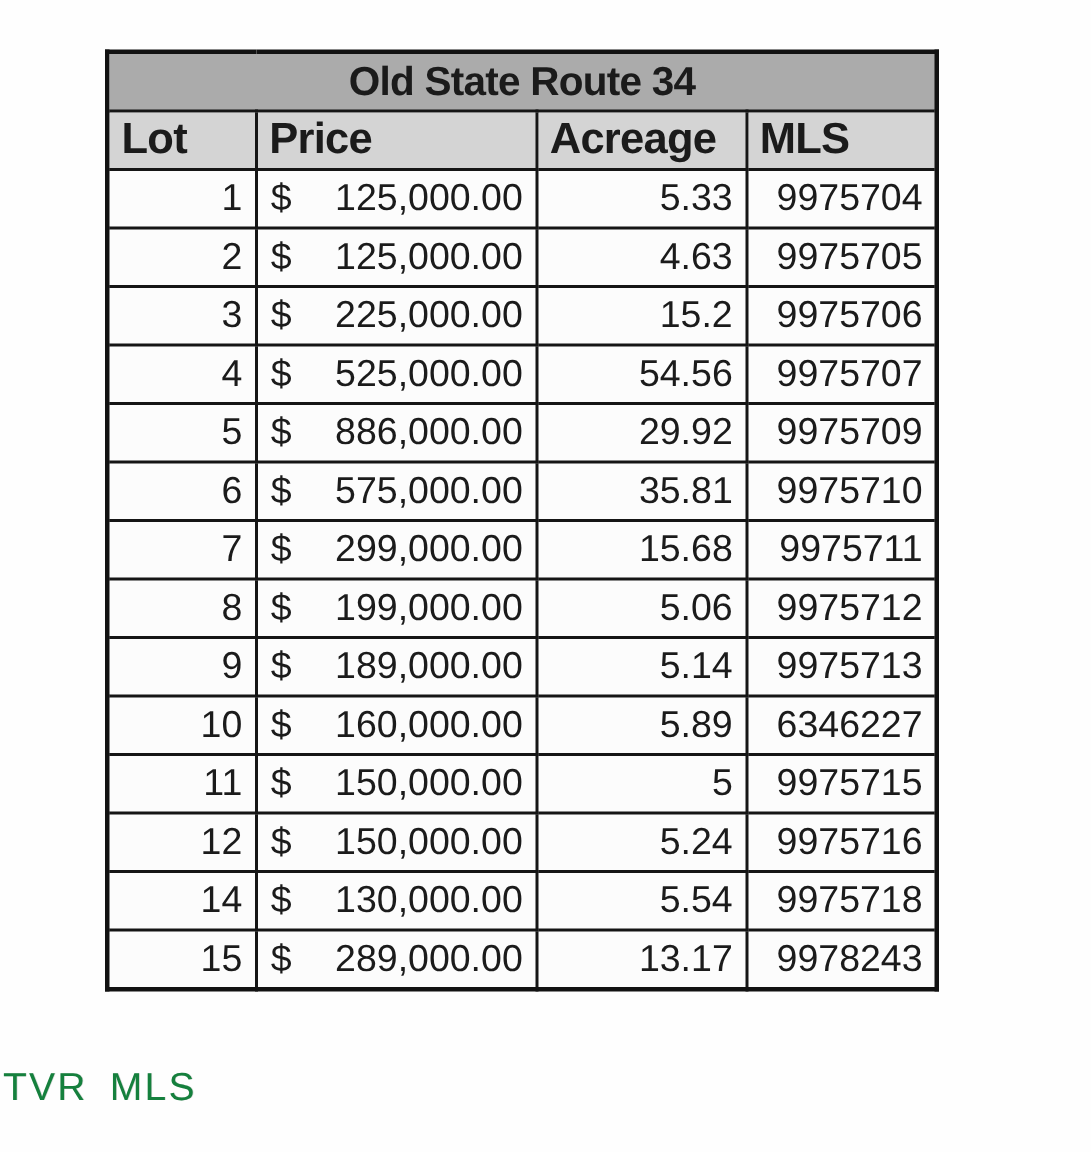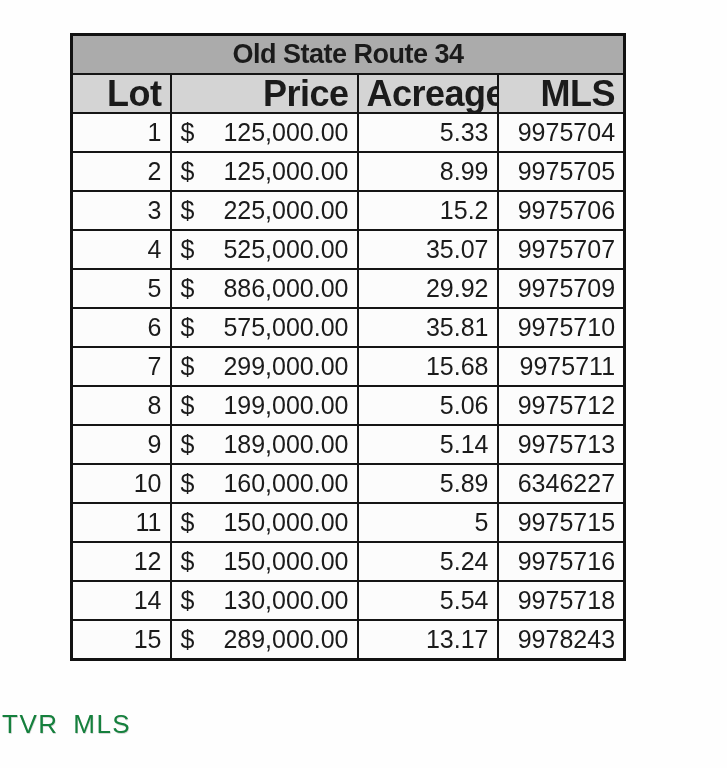--- a/index.html
+++ b/index.html
@@ -41,23 +41,23 @@
 
   .title-row th {
     background: #ababab;
     text-align: center;
     font-weight: 700;
     font-size: 27px;
     letter-spacing: -0.5px;
   }
   .header-row th {
     background: #d4d4d4;
-    text-align: right;
+    text-align: left;
     font-weight: 700;
-    font-size: 36px;
+    font-size: 29px;
     letter-spacing: -0.5px;
   }
   .data-row td {
     background: #fcfcfc;
     text-align: right;
   }
   .data-row td.price-cell { padding: 0 8px 0 9px; }
   .acct {
     display: flex;
     justify-content: space-between;
@@ -109,21 +109,21 @@
       <td>9975704</td>
     </tr>
     <tr class="data-row">
       <td>2</td>
       <td class="price-cell">
           <div class="acct">
             <span>$</span>
             <span>125,000.00</span>
           </div>
         </td>
-      <td>8.99</td>
+      <td>4.63</td>
       <td>9975705</td>
     </tr>
     <tr class="data-row">
       <td>3</td>
       <td class="price-cell">
           <div class="acct">
             <span>$</span>
             <span>225,000.00</span>
           </div>
         </td>
@@ -131,21 +131,21 @@
       <td>9975706</td>
     </tr>
     <tr class="data-row">
       <td>4</td>
       <td class="price-cell">
           <div class="acct">
             <span>$</span>
             <span>525,000.00</span>
           </div>
         </td>
-      <td>35.07</td>
+      <td>54.56</td>
       <td>9975707</td>
     </tr>
     <tr class="data-row">
       <td>5</td>
       <td class="price-cell">
           <div class="acct">
             <span>$</span>
             <span>886,000.00</span>
           </div>
         </td>

